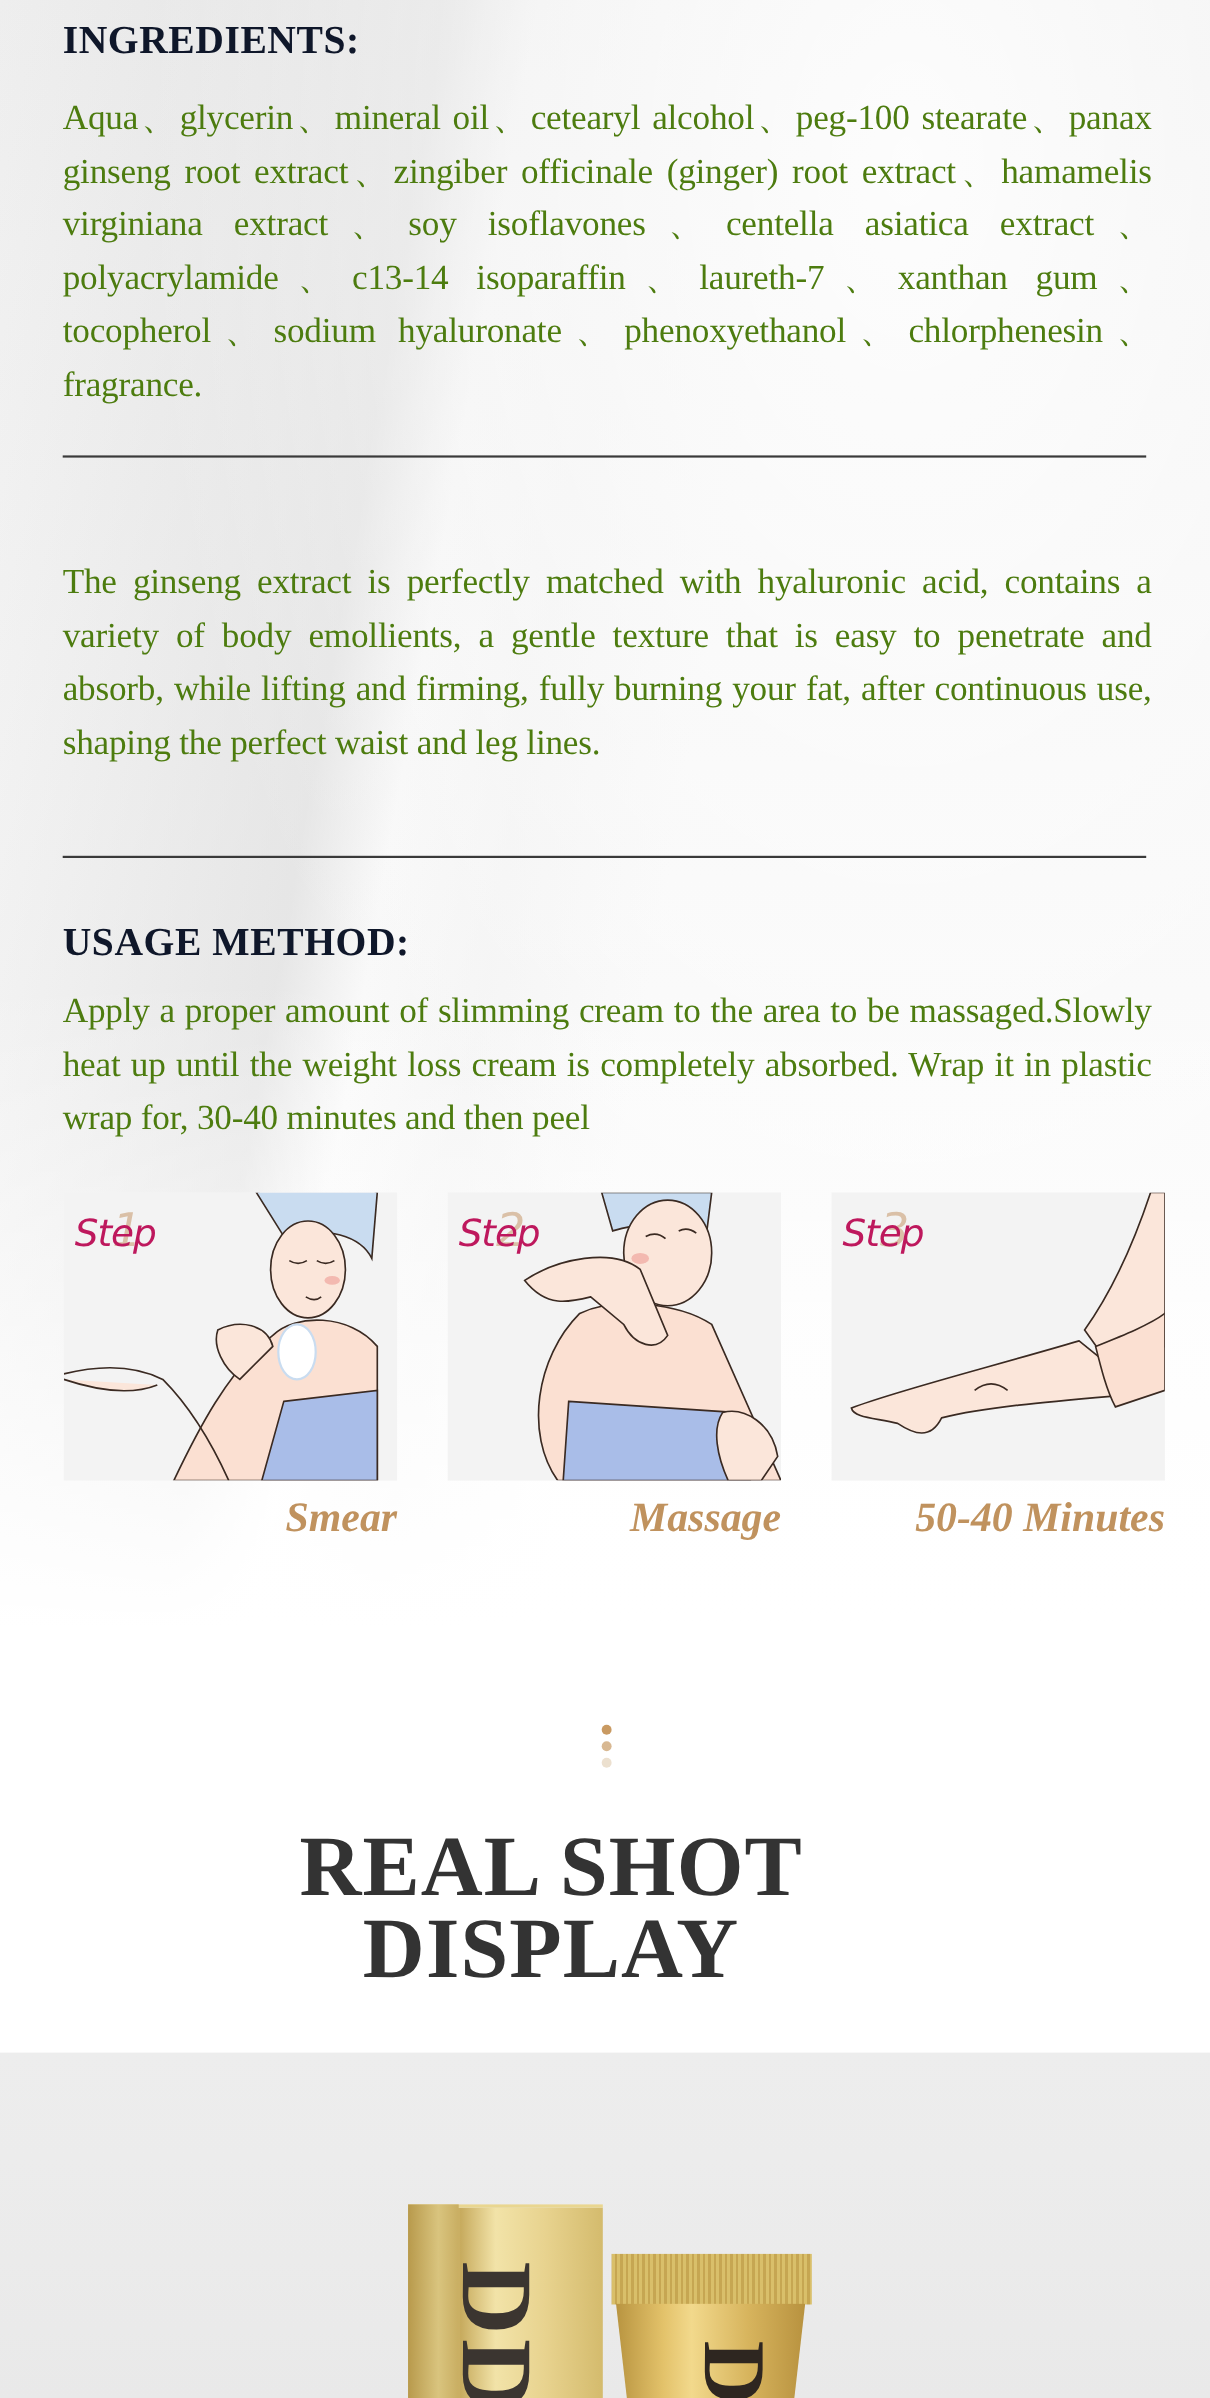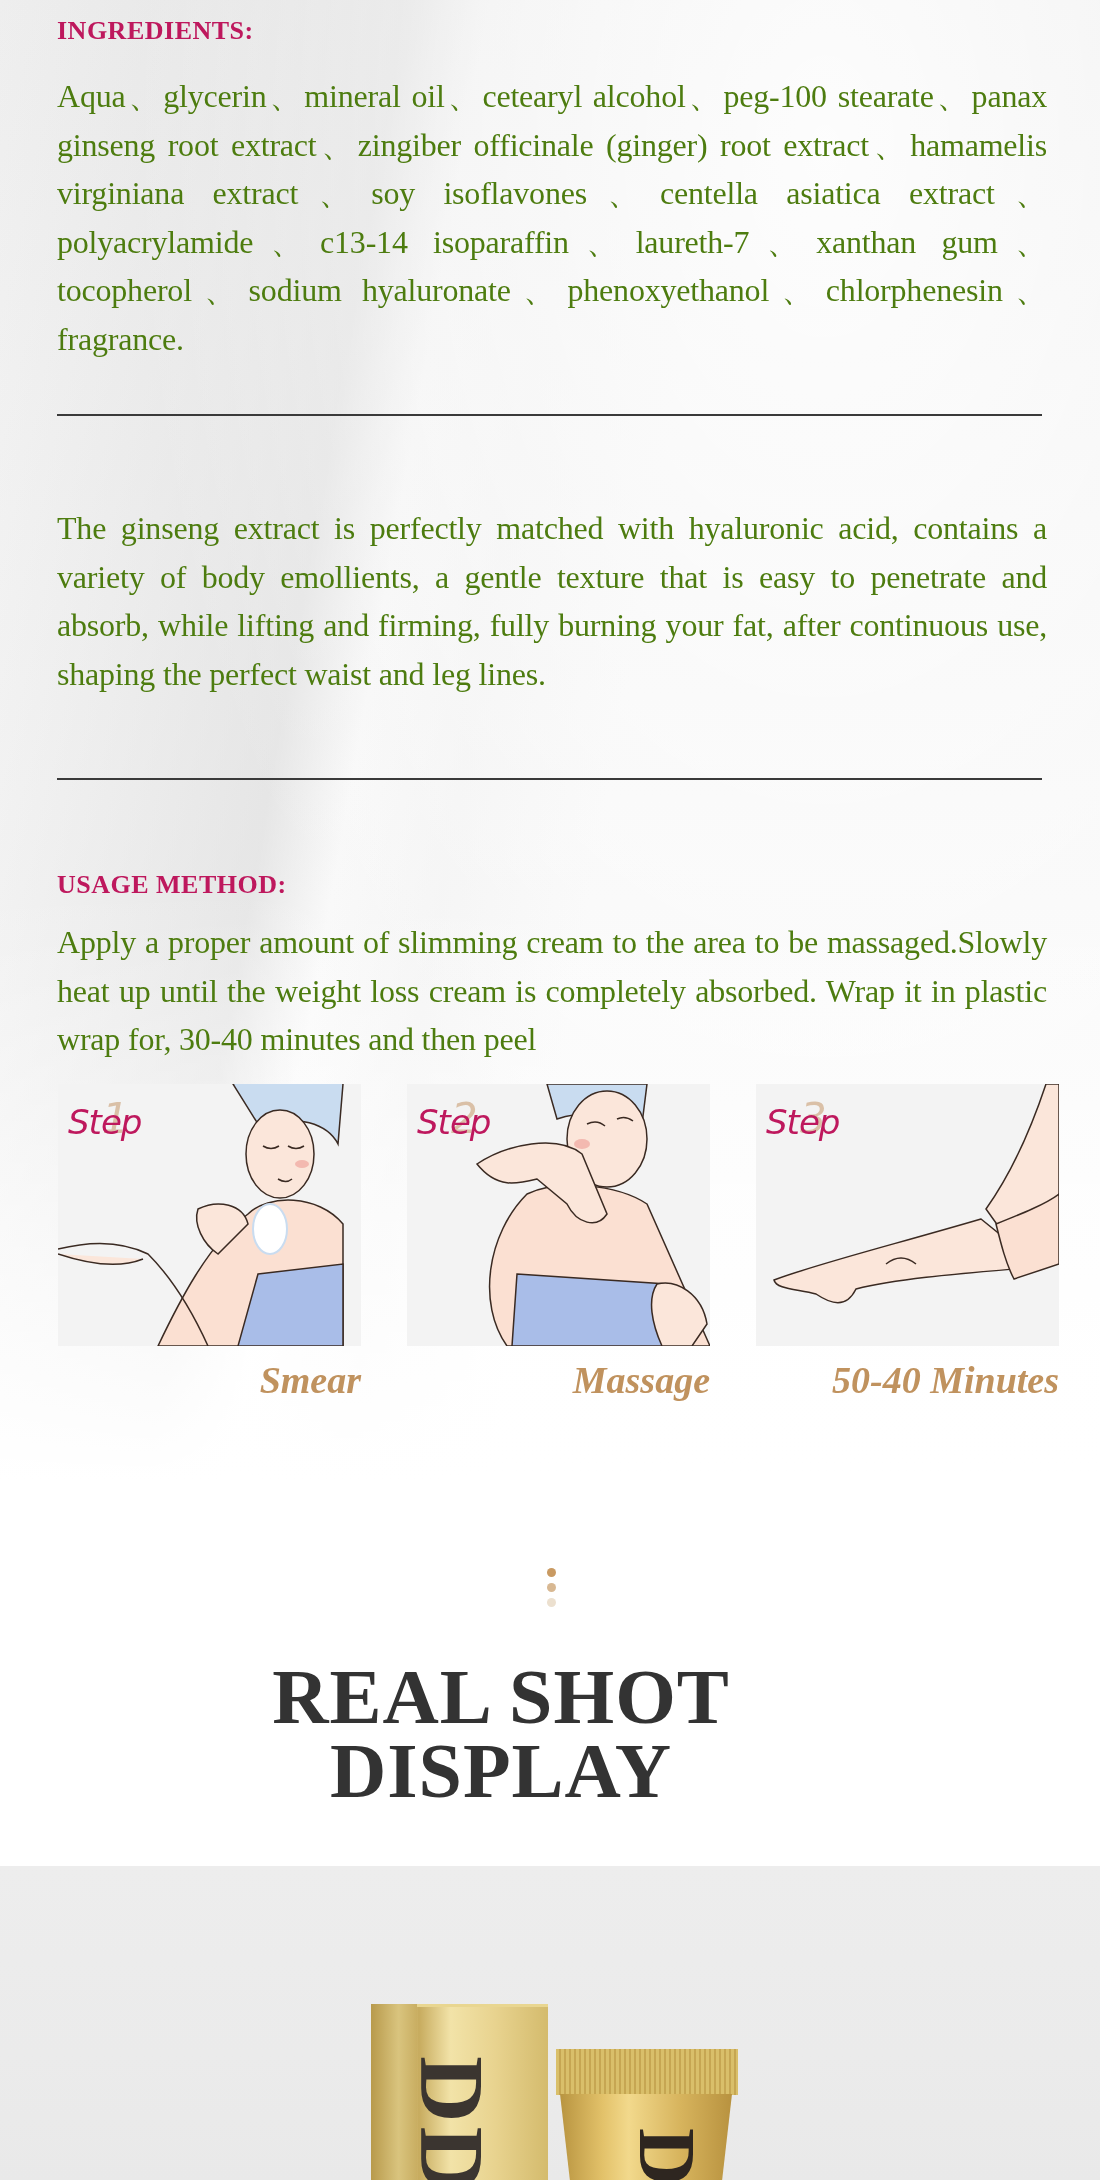--- a/index.html
+++ b/index.html
@@ -14,21 +14,21 @@
   }
   .hero-bg::after {
     content: ""; position: absolute; inset: 0;
     background: radial-gradient(ellipse at 75% 10%, rgba(255,255,255,0.85), rgba(255,255,255,0) 60%),
                 linear-gradient(180deg, rgba(255,255,255,0) 60%, #ffffff 100%);
   }
 
   .section { position: absolute; left: 57px; width: 990px; z-index: 2; }
   .section h2 {
     font-family: "Liberation Serif", serif; font-weight: bold;
-    font-size: 26px; letter-spacing: 0.5px; color: #be185d; line-height: 1;
+    font-size: 36px; letter-spacing: 0.5px; color: #0f172a; line-height: 1;
   }
   .section p {
     font-family: "Liberation Serif", serif; font-size: 32px; line-height: 48.5px;
     color: #4d7c0f; text-align: justify; margin-top: 24px; letter-spacing: -0.2px;
   }
   .divider { position: absolute; left: 57px; width: 985px; height: 2px; background: #3a3a3a; z-index: 2; }
 
   .steps { position: absolute; left: 58px; top: 1084px; width: 1000px; height: 260px; z-index: 2; }
   .step-card { position: absolute; top: 0; width: 303px; height: 262px; background: #f3f3f3; overflow: hidden; }
   .step-card .step-num {
@@ -97,21 +97,21 @@
   <h2>INGREDIENTS:</h2>
   <p style="margin-top:28px;">Aqua、glycerin、mineral oil、cetearyl alcohol、peg-100 stearate、panax ginseng root extract、zingiber officinale (ginger) root extract、hamamelis virginiana extract、soy isoflavones、centella asiatica extract、polyacrylamide、c13-14 isoparaffin、laureth-7、xanthan gum、tocopherol、sodium hyaluronate、phenoxyethanol、chlorphenesin、fragrance.</p>
 </div>
 <div class="divider" style="top:414px;"></div>
 
 <div class="section" style="top:476px;">
   <p style="margin-top:28px;">The ginseng extract is perfectly matched with hyaluronic acid, contains a variety of body emollients, a gentle texture that is easy to penetrate and absorb, while lifting and firming, fully burning your fat, after continuous use, shaping the perfect waist and leg lines.</p>
 </div>
 <div class="divider" style="top:778px;"></div>
 
-<div class="section" style="top:872px;">
+<div class="section" style="top:838px;">
   <h2>USAGE METHOD:</h2>
   <p style="margin-top:20px;">Apply a proper amount of slimming cream to the area to be massaged.Slowly heat up until the weight loss cream is completely absorbed. Wrap it in plastic wrap for, 30-40 minutes and then peel</p>
 </div>
 
 <div class="steps">
 
   <div class="step-card" style="left:0;">
     <svg width="303" height="262" viewBox="0 0 303 262">
       <path d="M175 0 C185 -5 280 -5 285 0 L280 60 C270 40 240 30 200 40 Z" fill="#c9dcf0" stroke="#3a2a22" stroke-width="1.5"></path>
       <ellipse cx="222" cy="70" rx="34" ry="44" fill="#fbe6da" stroke="#3a2a22" stroke-width="1.5"></ellipse>

